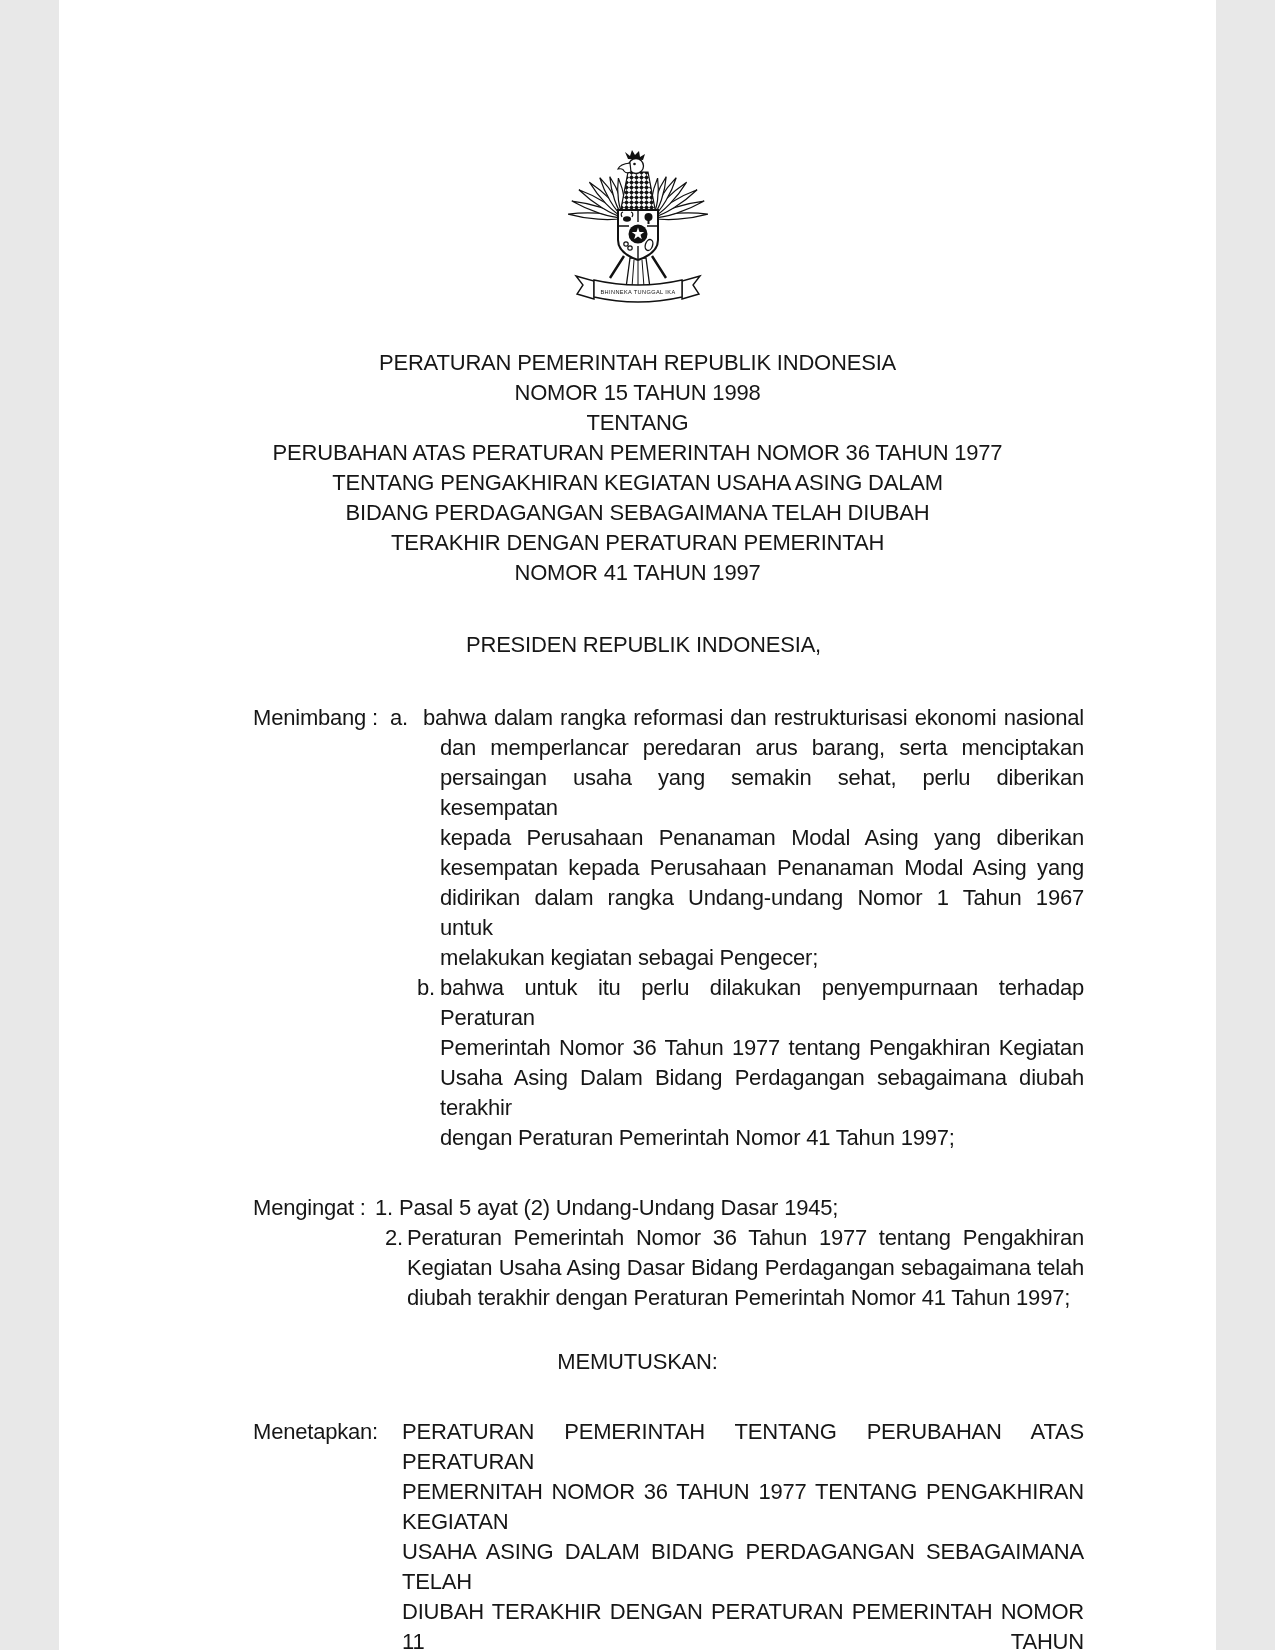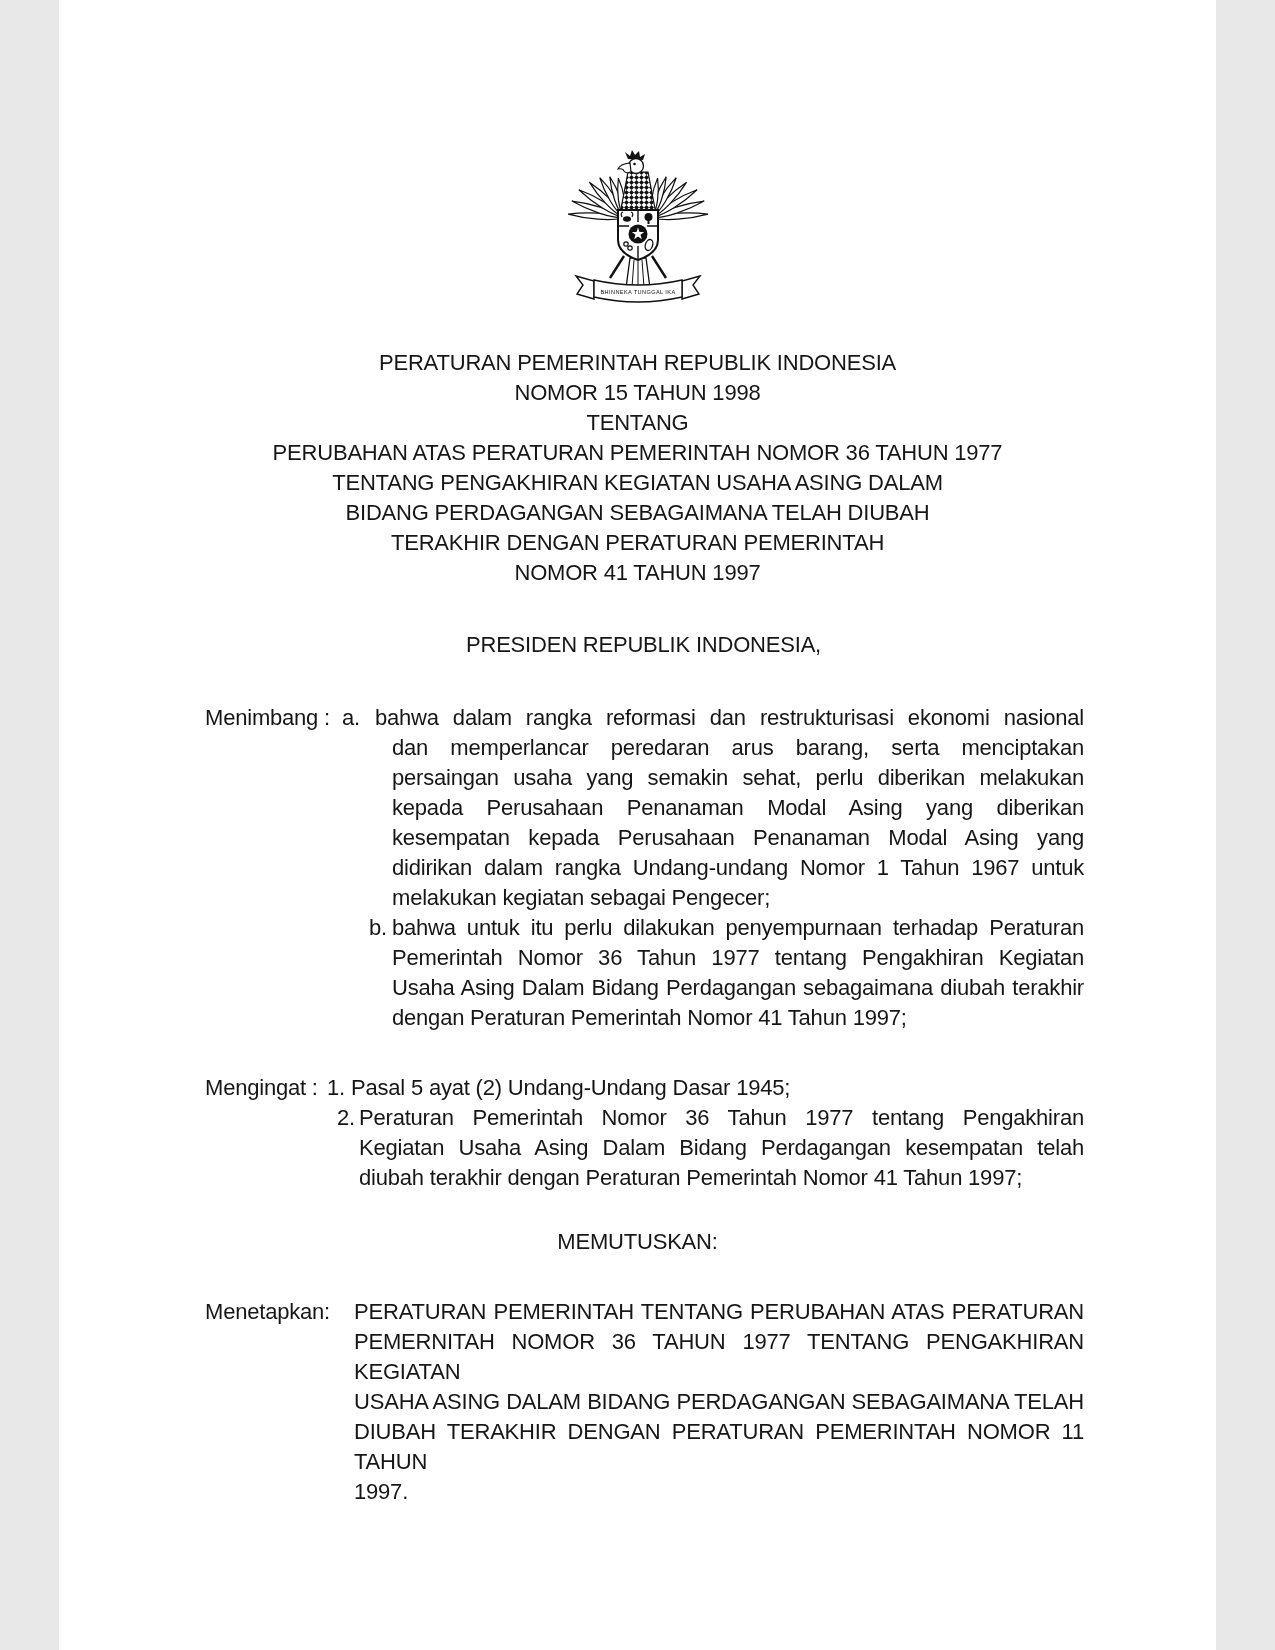--- a/index.html
+++ b/index.html
@@ -17,21 +17,21 @@
   }
   .emblem { width:148px; height:158px; margin:150px auto 0; }
   .emblem svg { display:block; width:148px; height:158px; }
 
   .title-block { margin-top:40px; text-align:center; }
   .title-line { text-align:center; }
 
   .issuer { margin-top:42px; text-align:center;padding-left:12px; }
 
   .row { display:flex; padding:0 132px 0 146px; }
-  .row-label { flex:0 0 137px; white-space:nowrap; }
+  .row-label { flex:0 0 137px; white-space:nowrap;margin-left:48px; }
   .row-content { flex:1 1 auto; min-width:0; }
 
   .considering { margin-top:43px; }
   .remembering { margin-top:40px; }
   .enacting   { margin-top:40px; }
   .remembering .row-label { flex-basis:122px; }
   .enacting   .row-label { flex-basis:149px; }
 
   .item { position:relative; padding-left:50px; }
   .item .marker { position:absolute; left:0; top:0; }
@@ -131,21 +131,21 @@
   <div class="issuer">PRESIDEN REPUBLIK INDONESIA,</div>
 
   <div class="row considering">
     <div class="row-label">Menimbang :</div>
     <div class="row-content">
       <div class="item item-a">
         <span class="marker">a.</span>
         <div class="lines">
             <div class="line">bahwa dalam rangka reformasi dan restrukturisasi ekonomi nasional</div>
             <div class="line">dan memperlancar peredaran arus barang, serta menciptakan</div>
-            <div class="line">persaingan usaha yang semakin sehat, perlu diberikan melakukan</div>
+            <div class="line">persaingan usaha yang semakin sehat, perlu diberikan kesempatan</div>
             <div class="line">kepada Perusahaan Penanaman Modal Asing yang diberikan</div>
             <div class="line">kesempatan kepada Perusahaan Penanaman Modal Asing yang</div>
             <div class="line">didirikan dalam rangka Undang-undang Nomor 1 Tahun 1967 untuk</div>
             <div class="line">melakukan kegiatan sebagai Pengecer;</div>
           </div>
       </div>
       <div class="item item-b">
         <span class="marker">b.</span>
         <div class="lines">
             <div class="line">bahwa untuk itu perlu dilakukan penyempurnaan terhadap Peraturan</div>
@@ -163,21 +163,21 @@
       <div class="item item-1">
         <span class="marker">1.</span>
         <div class="lines">
             <div class="line">Pasal 5 ayat (2) Undang-Undang Dasar 1945;</div>
           </div>
       </div>
       <div class="item item-2">
         <span class="marker">2.</span>
         <div class="lines">
             <div class="line">Peraturan Pemerintah Nomor 36 Tahun 1977 tentang Pengakhiran</div>
-            <div class="line">Kegiatan Usaha Asing Dalam Bidang Perdagangan kesempatan telah</div>
+            <div class="line">Kegiatan Usaha Asing Dasar Bidang Perdagangan sebagaimana telah</div>
             <div class="line">diubah terakhir dengan Peraturan Pemerintah Nomor 41 Tahun 1997;</div>
           </div>
       </div>
     </div>
   </div>
 
   <div class="decision">MEMUTUSKAN:</div>
 
   <div class="row enacting">
     <div class="row-label">Menetapkan:</div>

